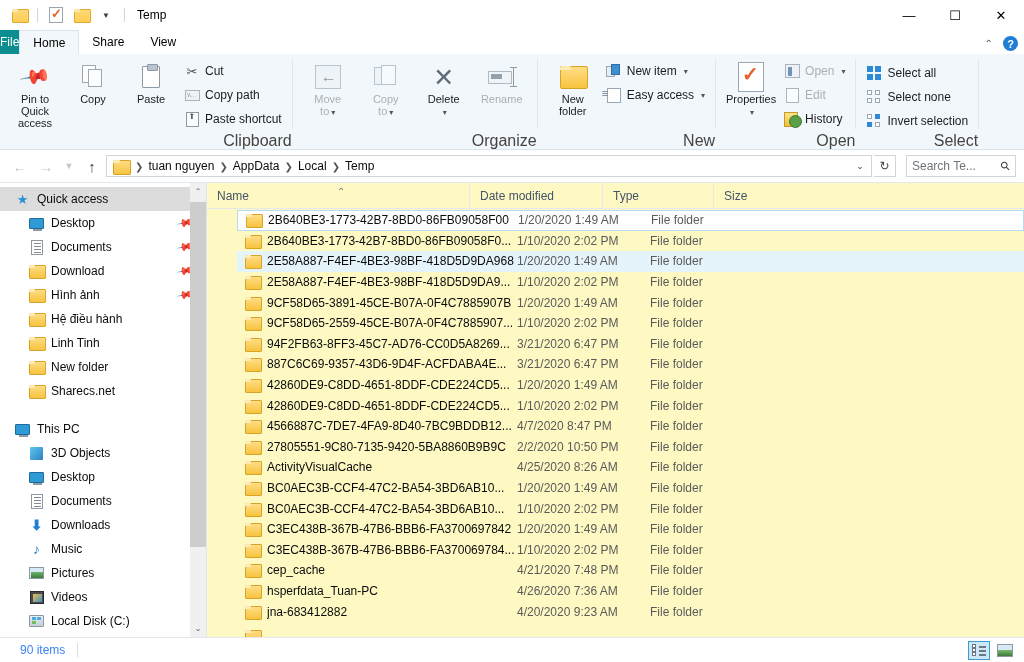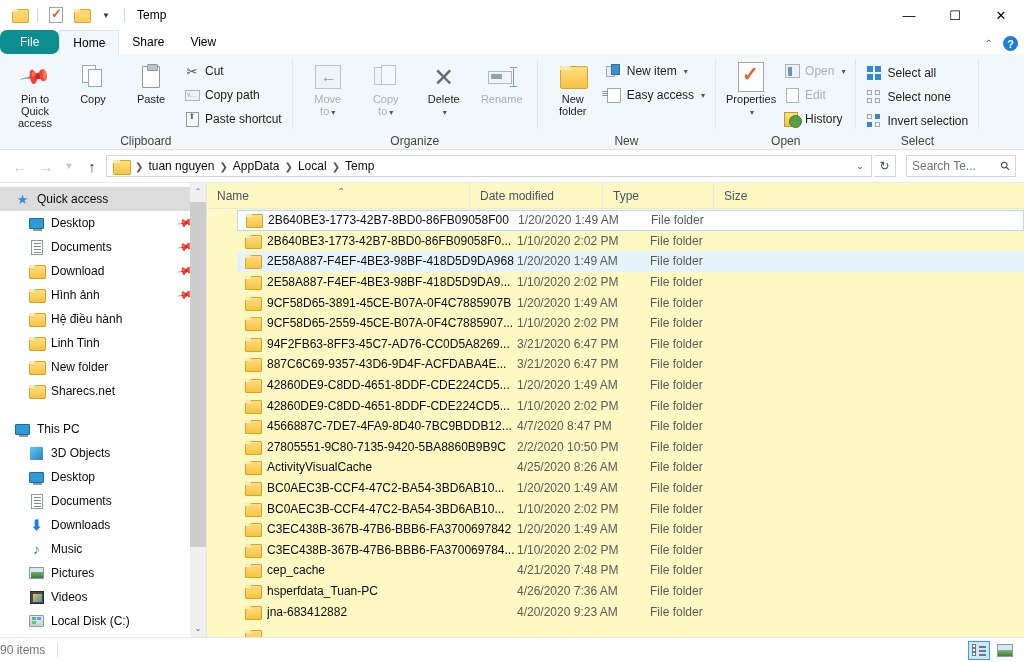--- a/index.html
+++ b/index.html
@@ -31,31 +31,31 @@
   .prop-ico::after { content:"✓"; position:absolute; left:1px; top:-2px; font-size:13px; color:#e8622b; font-weight:bold; }
   .qat-sep { width: 1px; height: 14px; background: #cfd6db; margin: 0 4px; }
   .qat-caret { font-size: 8px; color: #3a3a3a; }
   .win-title { font-size: 12px; color: #000; margin-left: 8px; }
   .win-ctrls { position: absolute; right: 0; top: 0; height: 30px; display: flex; }
   .win-ctrl { width: 46px; height: 30px; display: flex; align-items: center; justify-content: center; font-size: 13px; color: #000; }
 
   
   .tabstrip { height: 24px; display: flex; align-items: flex-end; background: #fff; position: relative; flex: none; }
   .tab { height: 24px; padding: 0 13px; display: flex; align-items: center; font-size: 12px; color: #000; cursor: default; }
-  .tab.file { background: #0c8d8f; color: #fff; padding: 0 20px; border-radius: 7px; }
+  .tab.file { background: #0c8d8f; color: #fff; padding: 0 0; }
   .tab.active { background: #f2f7fb; border-left: 1px solid #dbe3ea; border-right: 1px solid #dbe3ea; border-top: 1px solid #dbe3ea; }
   .tab-right { position: absolute; right: 6px; bottom: 3px; display: flex; align-items: center; gap: 10px; }
   .chev-up { font-size: 10px; color: #555; }
   .help-ico { width: 15px; height: 15px; border-radius: 50%; background: #1f7fd4; color: #fff; font-size: 11px; display:flex; align-items:center; justify-content:center; font-weight:bold;}
 
   
   .ribbon { height: 96px; background: #f2f7fb; border-bottom: 1px solid #dbe3ea; display: flex; flex: none; position: relative; }
   .rgroup { display: flex; flex-direction: column; height: 96px; position: relative; }
   .rgroup-body { flex: 1; display: flex; align-items: flex-start; padding: 4px 6px 0 6px; }
-  .rgroup-label { height: 16px; text-align: center; font-size: 12px; color: #444; line-height: 14px; }
+  .rgroup-label { height: 16px; text-align: right; font-size: 16px; color: #444; line-height: 14px; }
   .rgroup-div { width: 1px; background: #dfe6ec; margin: 5px 0 20px 0; }
   .big-btn { width: 58px; display: flex; flex-direction: column; align-items: center; padding-top: 3px; cursor: default; }
   .big-btn .lbl { font-size: 11px; color: #1c1c1c; text-align: center; line-height: 12px; margin-top: 0; }
   .big-btn.dis .lbl { color: #a8b0b6; }
   .big-ico { height: 32px; display: flex; align-items: center; justify-content: center; }
   .small-col { display: flex; flex-direction: column; gap: 2px; padding-top: 2px; }
   .small-btn { display: flex; align-items: center; gap: 5px; height: 22px; padding: 0 4px; font-size: 12px; color: #1c1c1c; cursor: default; }
   .small-btn.dis { color: #a8b0b6; }
   .sm-ico { width: 16px; height: 16px; display: flex; align-items: center; justify-content: center; flex: none; }
   .caret-sm { font-size: 8px; color: #555; margin-left: 2px; }
@@ -177,21 +177,21 @@
   .row.focus { border: 1px solid #b6dcf2; background: #fff; }
   .row.hover { background: #e5f3fb; }
   .row .rico { width: 16px; margin: 0 6px 0 8px; flex: none; display:flex; align-items:center;}
   .row .rname { width: 250px; white-space: nowrap; overflow: hidden; text-overflow: ellipsis; }
   .row .rdate { width: 133px; color: #5a5a5a; }
   .row .rtype { width: 111px; color: #5a5a5a; }
   .row .rsize { width: 80px; color: #5a5a5a; }
 
   
   .statusbar { height: 25px; border-top: 1px solid #e3e8ec; display: flex; align-items: center; background: #fff; flex: none; position: relative;}
-  .status-txt { font-size: 12px; color: #737373; padding-left: 0; }
+  .status-txt { font-size: 12px; color: #3b82f6; padding-left: 20px; }
   .status-div { width: 1px; height: 14px; background: #d8dde2; margin-left: 12px; }
   .viewbtns { position: absolute; right: 8px; display: flex; gap: 4px; }
   .vbtn { width: 22px; height: 19px; display: flex; align-items: center; justify-content: center; }
   .vbtn.on { background: #cce8f7; border: 1px solid #3d9bd4; }
   .vico-details { width: 14px; height: 12px; position: relative; }
   .vico-details i { position: absolute; display: block; }
   .vico-details i.sq { width: 4px; height: 4px; border: 1px solid #6b7884; background:#fff; left: 0; }
   .vico-details i.ln { width: 7px; height: 1.5px; background: #6b7884; left: 7px; }
   .vico-thumb { width: 16px; height: 13px; border: 1px solid #8d9aa6; background: #d7e9f5; position: relative; overflow:hidden;}
   .vico-thumb::after { content:""; position:absolute;left:0;bottom:0;width:16px;height:6px;background:linear-gradient(#7dbb6f,#3d7a3c);}

